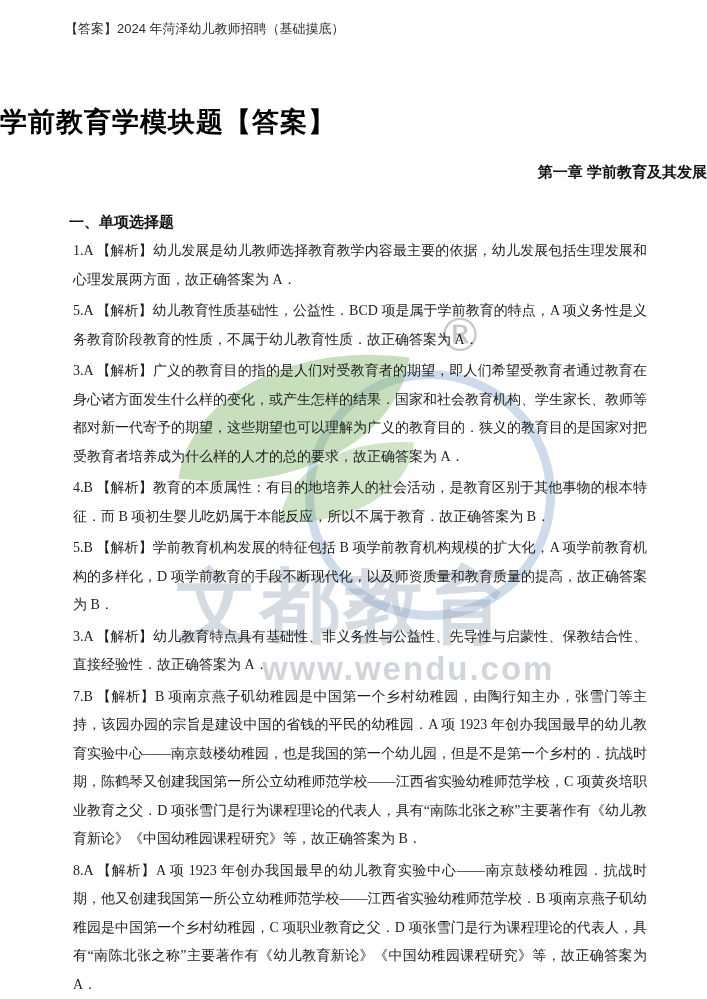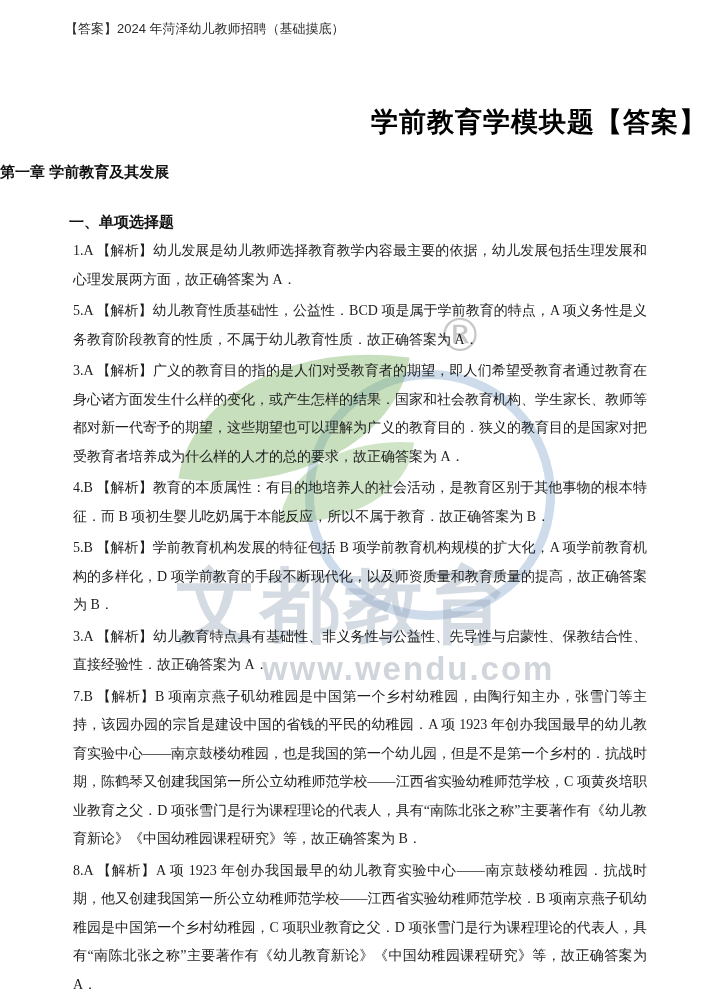--- a/index.html
+++ b/index.html
@@ -56,28 +56,28 @@
 
   
   .content-layer { position: absolute; inset: 0; z-index: 1; }
   .doc-header {
     position: absolute; left: 65px; top: 20px;
     font-family: "Liberation Sans", "DejaVu Sans", sans-serif;
     font-size: 13px; color: #2b2b2b; white-space: nowrap;
   }
   .doc-title {
     position: absolute; left: 0; right: 0; top: 104px;
-    text-align: right;
+    text-align: left;
     font-family: "Liberation Sans", "DejaVu Sans", sans-serif;
     font-weight: bold; font-size: 27px; color: #000;
     letter-spacing: 1px; margin: 0;
   }
   .doc-chapter {
     position: absolute; left: 0; right: 0; top: 163px;
-    text-align: left;
+    text-align: right;
     font-family: "Liberation Sans", "DejaVu Sans", sans-serif;
     font-weight: bold; font-size: 15px; color: #111; margin: 0;
   }
   .doc-section {
     position: absolute; left: 65px; top: 209px;
     font-family: "Liberation Sans", "DejaVu Sans", sans-serif;
     font-weight: bold; font-size: 15px; color: #111; margin: 4px;
   }
   .answers {
     position: absolute; left: 65px; top: 237px; width: 582px;

